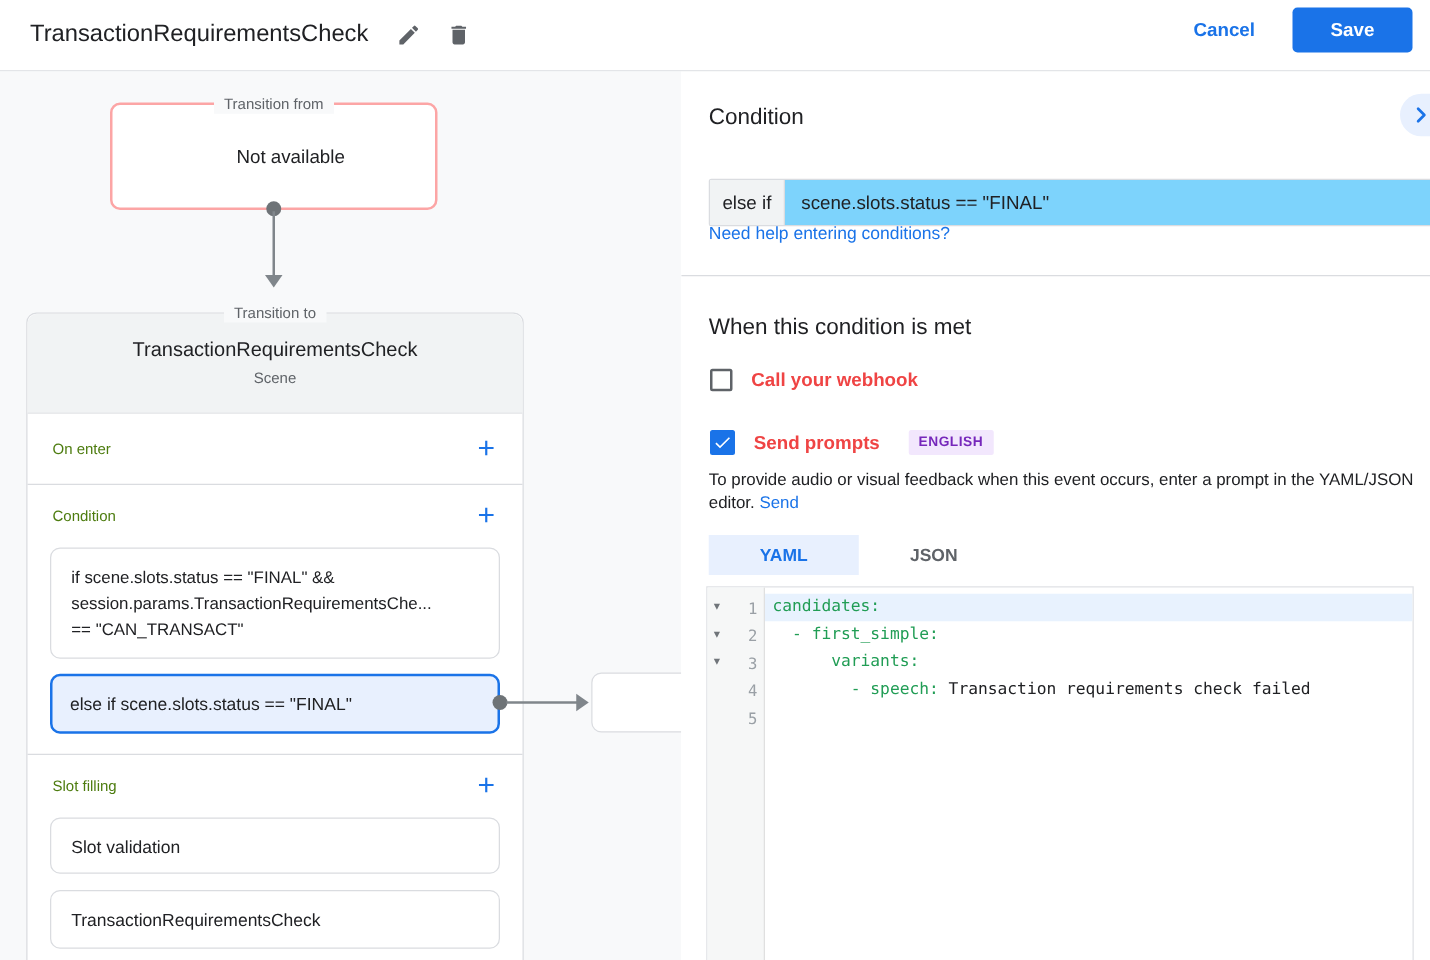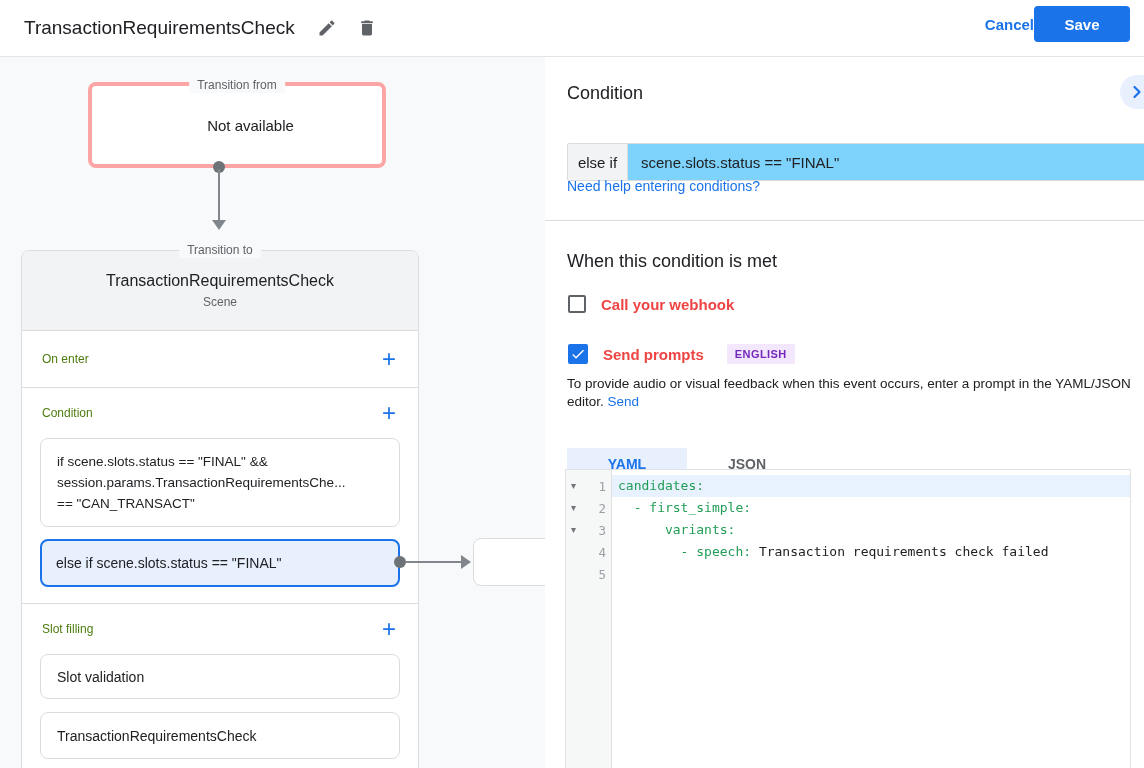--- a/index.html
+++ b/index.html
@@ -9,32 +9,32 @@
 
   
   .header { position:absolute; left:0; top:0; width:1144px; height:57px; background:#fff;
             border-bottom:1px solid #e3e5e8; display:flex; align-items:center; z-index:30; }
   .header-title { margin-left:24px; font-size:19px; color:#202124; }
   .icon-btn { width:24px; height:24px; border:none; background:transparent; cursor:pointer;
               display:flex; align-items:center; justify-content:center; padding:0; }
   .icon-btn svg { width:20px; height:20px; fill:#5f6368; }
   .icon-btn.edit { margin-left:20px; }
   .icon-btn.delete { margin-left:16px; }
-  .header-actions { position:absolute; right:14px; top:0; height:48px; display:flex; align-items:center; }
+  .header-actions { position:absolute; right:14px; top:0; height:48px; display:flex; align-items:center; gap:30px; }
   .btn-cancel { border:none; background:transparent; color:#1a73e8; font-size:15px; font-weight:700; cursor:pointer;
                 font-family:inherit; }
   .btn-save { border:none; background:#1a73e8; color:#fff; font-size:15px; font-weight:700; cursor:pointer;
               border-radius:4px; width:96px; height:36px; font-family:inherit; }
 
   
   .left-panel { position:absolute; left:0; top:57px; width:545px; height:711px; background:#f8f9fa; overflow:hidden; }
   .legend { position:absolute; top:-8px; left:50%; transform:translateX(-50%); background:#f8f9fa;
             padding:0 8px; font-size:12px; color:#5f6368; white-space:nowrap; line-height:15px; }
-  .tf-box { position:absolute; left:88px; top:25px; width:298px; height:86px; background:#fff;
-            border:4px solid #fca5a5; border-radius:8px; display:flex; align-items:center; justify-content:center; }
+  .tf-box { position:absolute; left:88px; top:25px; width:262px; height:86px; background:#fff;
+            border:2px solid #fca5a5; border-radius:8px; display:flex; align-items:center; justify-content:center; }
   .tf-text { font-size:15px; color:#202124;margin-left:27px; }
   .dot { position:absolute; width:12px; height:12px; border-radius:50%; background:#6e7377; }
   .dot.tf-dot { left:213px; top:104px; }
   .vline { position:absolute; left:218px; top:112px; width:2px; height:51px; background:#80868b; }
   .arrow-down { position:absolute; left:212px; top:163px; width:0; height:0;
                 border-left:7px solid transparent; border-right:7px solid transparent; border-top:10px solid #80868b; }
 
   .scene-card { position:absolute; left:21px; top:193px; width:398px; height:630px; background:#fff;
                 border:1px solid #dadce0; border-radius:8px; }
   .card-header { height:80px; background:#f1f3f4; border-bottom:1px solid #dadce0; border-radius:8px 8px 0 0;
@@ -83,21 +83,21 @@
   .check-row.prompts { top:287px; }
   .checkbox { width:18px; height:18px; border:2px solid #5f6368; border-radius:2px; background:#fff; }
   .checkbox.checked { width:20px; height:20px; border:none; background:#1a73e8; border-radius:2px;
                       display:flex; align-items:center; justify-content:center; }
   .checkbox.checked svg { width:16px; height:16px; fill:#fff; }
   .check-label { font-size:15px; font-weight:700; color:#ef4444; }
   .lang-badge { margin-left:8px; background:#f2e7fd; color:#7627bb; font-size:11px; font-weight:700;
                 letter-spacing:.4px; padding:4px 8px; border-radius:2px; }
   .desc { position:absolute; left:22px; top:318px; width:566px; font-size:13.5px; line-height:18px; color:#202124; }
   .desc .inline-link { color:#1a73e8; cursor:pointer; }
-  .tabs { position:absolute; left:22px; top:391px; display:flex; }
+  .tabs { position:absolute; left:22px; top:371px; display:flex; }
   .tab { width:120px; height:32px; display:flex; align-items:center; justify-content:center;
          font-size:14px; font-weight:700; color:#5f6368; cursor:pointer; background:transparent; border:none; font-family:inherit; }
   .tab.active { background:#e8f0fe; color:#1a73e8; }
 
   .editor { position:absolute; left:20px; top:412px; width:566px; height:310px;
             border:1px solid #dfe1e5; display:flex; background:#fff; }
   .gutter { width:46px; background:#f6f7f7; border-right:1px solid #e0e0e0; padding-top:5px; }
   .gutter-row { height:22px; display:flex; align-items:center; }
   .fold { width:15px; text-align:center; font-size:10px; color:#70757a; cursor:pointer; line-height:22px; }
   .lnum { flex:1; text-align:right; padding-right:5px; font-family:"DejaVu Sans Mono","Liberation Mono",monospace;

